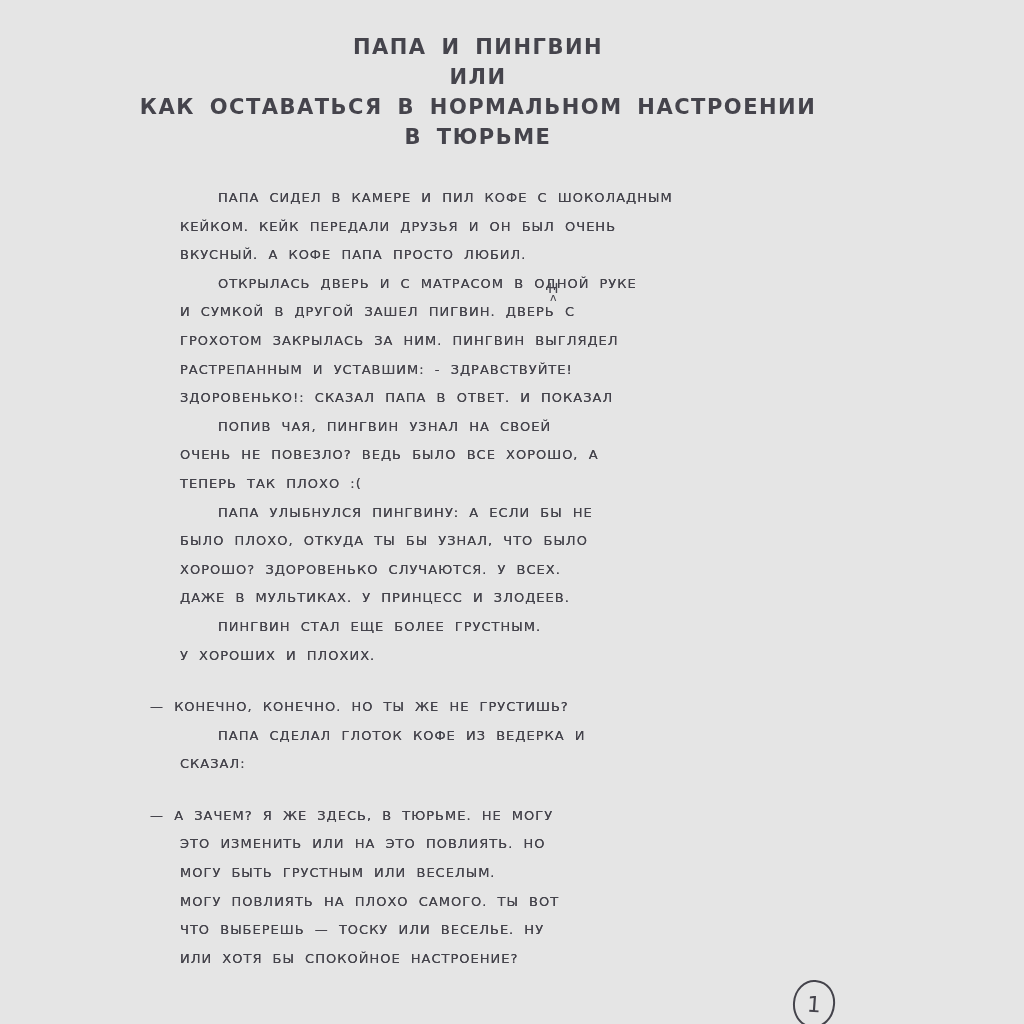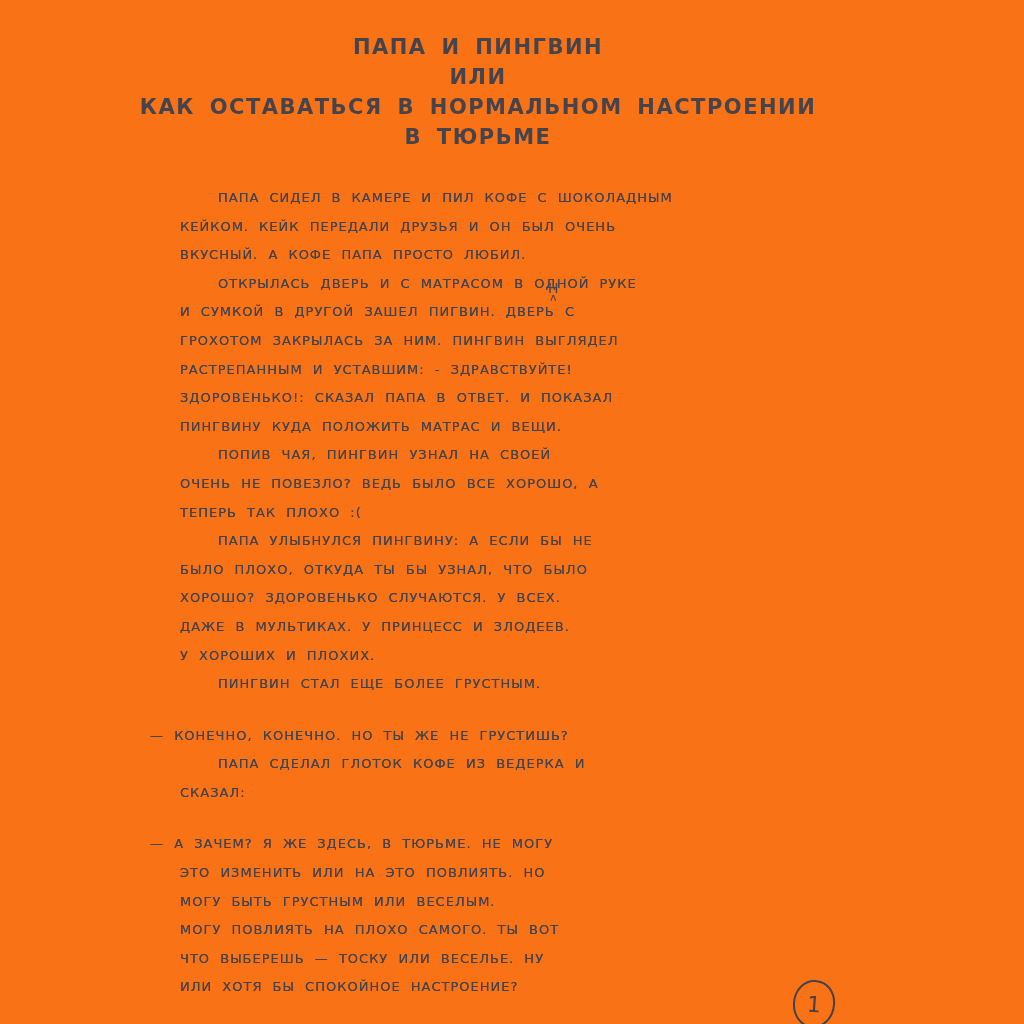--- a/index.html
+++ b/index.html
@@ -4,21 +4,21 @@
 <style>
   html, body {
     margin: 0;
     padding: 0;
     background: #ffffff;
   }
   .page {
     position: relative;
     width: 1024px;
     height: 1024px;
-    background: #f97316;
+    background: #e5e5e5;
     overflow: hidden;
     font-family: "DejaVu Sans", sans-serif;
     color: #44434b;
   }
   
   .title-block {
     position: absolute;
     top: 32px;
     left: 0;
     width: 956px;
@@ -100,30 +100,29 @@
 
   <div class="body-block">
     <div class="line indent">ПАПА СИДЕЛ В КАМЕРЕ И ПИЛ КОФЕ С ШОКОЛАДНЫМ</div>
     <div class="line">КЕЙКОМ. КЕЙК ПЕРЕДАЛИ ДРУЗЬЯ И ОН БЫЛ ОЧЕНЬ</div>
     <div class="line">ВКУСНЫЙ. А КОФЕ ПАПА ПРОСТО ЛЮБИЛ.</div>
     <div class="line indent">ОТКРЫЛАСЬ ДВЕРЬ И С МАТРАСОМ В ОДНОЙ РУКЕ</div>
     <div class="line">И СУМКОЙ В ДРУГОЙ ЗАШЕЛ ПИГВИН. ДВЕРЬ С</div>
     <div class="line">ГРОХОТОМ ЗАКРЫЛАСЬ ЗА НИМ. ПИНГВИН ВЫГЛЯДЕЛ</div>
     <div class="line">РАСТРЕПАННЫМ И УСТАВШИМ: - ЗДРАВСТВУЙТЕ!</div>
     <div class="line">ЗДОРОВЕНЬКО!: СКАЗАЛ ПАПА В ОТВЕТ. И ПОКАЗАЛ</div>
-    <div class="line">ПИНГВИНУ КУДА ПОЛОЖИТЬ МАТРАС И ВЕЩИ.</div>
     <div class="line indent">ПОПИВ ЧАЯ, ПИНГВИН УЗНАЛ НА СВОЕЙ</div>
     <div class="line">ОЧЕНЬ НЕ ПОВЕЗЛО? ВЕДЬ БЫЛО ВСЕ ХОРОШО, А</div>
     <div class="line">ТЕПЕРЬ ТАК ПЛОХО :(</div>
     <div class="line indent">ПАПА УЛЫБНУЛСЯ ПИНГВИНУ: А ЕСЛИ БЫ НЕ</div>
     <div class="line">БЫЛО ПЛОХО, ОТКУДА ТЫ БЫ УЗНАЛ, ЧТО БЫЛО</div>
     <div class="line">ХОРОШО? ЗДОРОВЕНЬКО СЛУЧАЮТСЯ. У ВСЕХ.</div>
     <div class="line">ДАЖЕ В МУЛЬТИКАХ. У ПРИНЦЕСС И ЗЛОДЕЕВ.</div>
+    <div class="line indent">ПИНГВИН СТАЛ ЕЩЕ БОЛЕЕ ГРУСТНЫМ.</div>
     <div class="line">У ХОРОШИХ И ПЛОХИХ.</div>
-    <div class="line indent">ПИНГВИН СТАЛ ЕЩЕ БОЛЕЕ ГРУСТНЫМ.</div>
     <div class="line dash">— КОНЕЧНО, КОНЕЧНО. НО ТЫ ЖЕ НЕ ГРУСТИШЬ?</div>
     <div class="line indent">ПАПА СДЕЛАЛ ГЛОТОК КОФЕ ИЗ ВЕДЕРКА И</div>
     <div class="line">СКАЗАЛ:</div>
     <div class="line dash">— А ЗАЧЕМ? Я ЖЕ ЗДЕСЬ, В ТЮРЬМЕ. НЕ МОГУ</div>
     <div class="line">ЭТО ИЗМЕНИТЬ ИЛИ НА ЭТО ПОВЛИЯТЬ. НО</div>
     <div class="line">МОГУ БЫТЬ ГРУСТНЫМ ИЛИ ВЕСЕЛЫМ.</div>
     <div class="line">МОГУ ПОВЛИЯТЬ НА ПЛОХО САМОГО. ТЫ ВОТ</div>
     <div class="line">ЧТО ВЫБЕРЕШЬ — ТОСКУ ИЛИ ВЕСЕЛЬЕ. НУ</div>
     <div class="line">ИЛИ ХОТЯ БЫ СПОКОЙНОЕ НАСТРОЕНИЕ?</div>
   </div>

